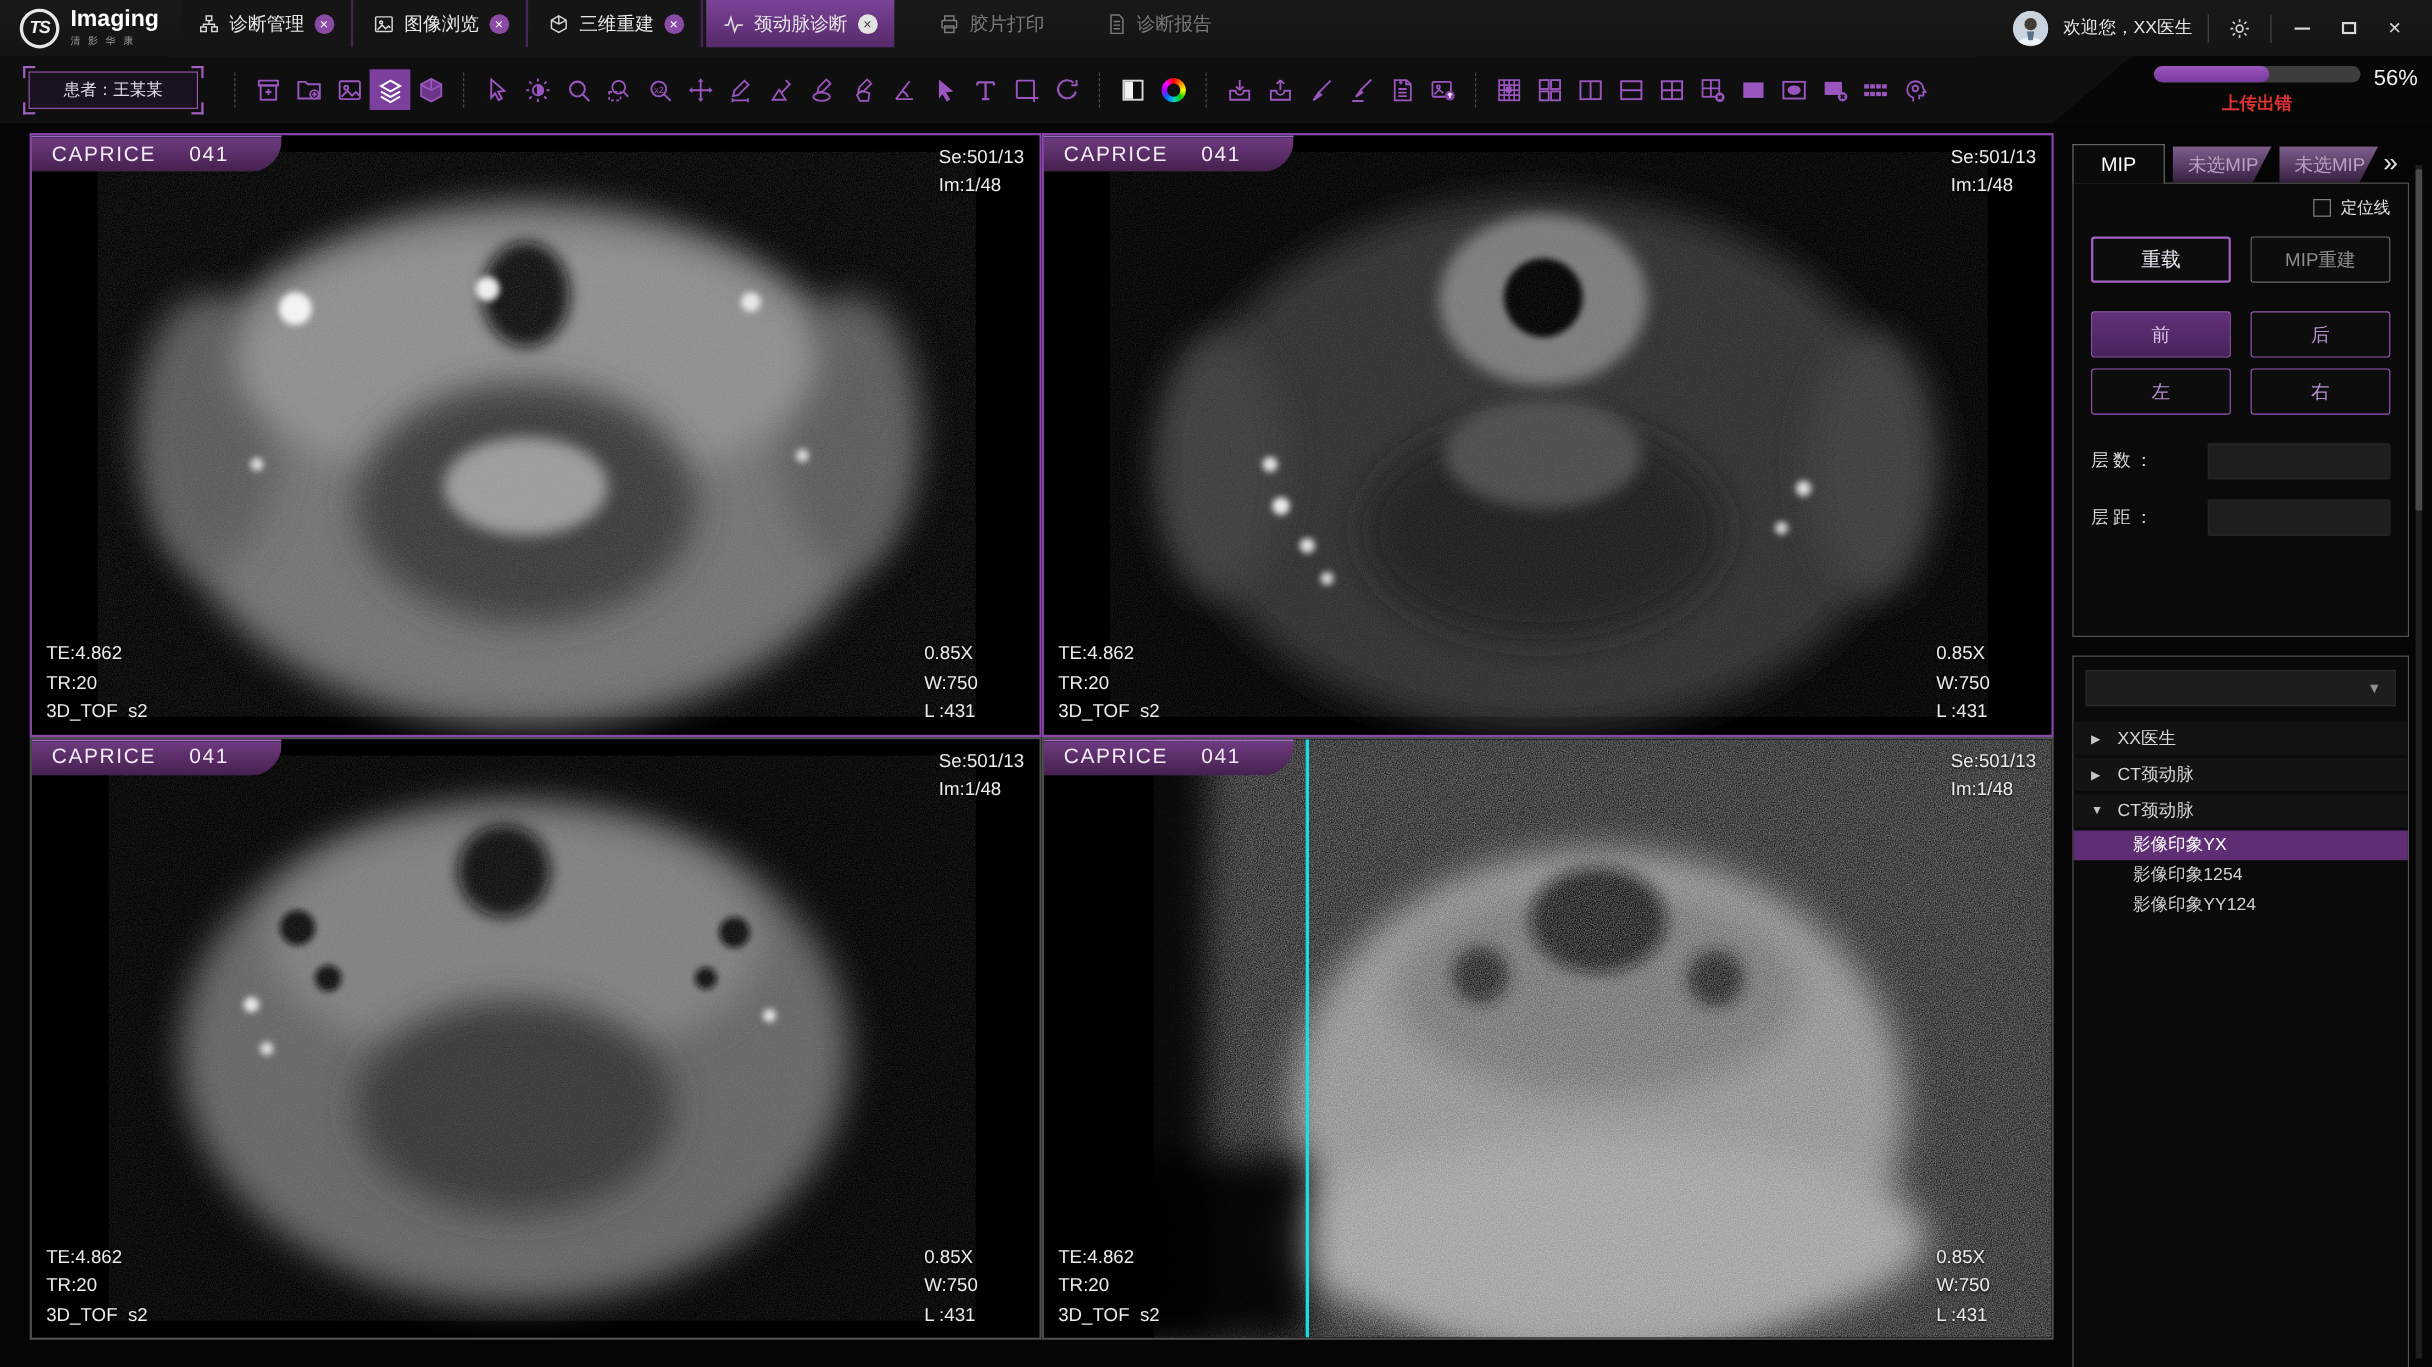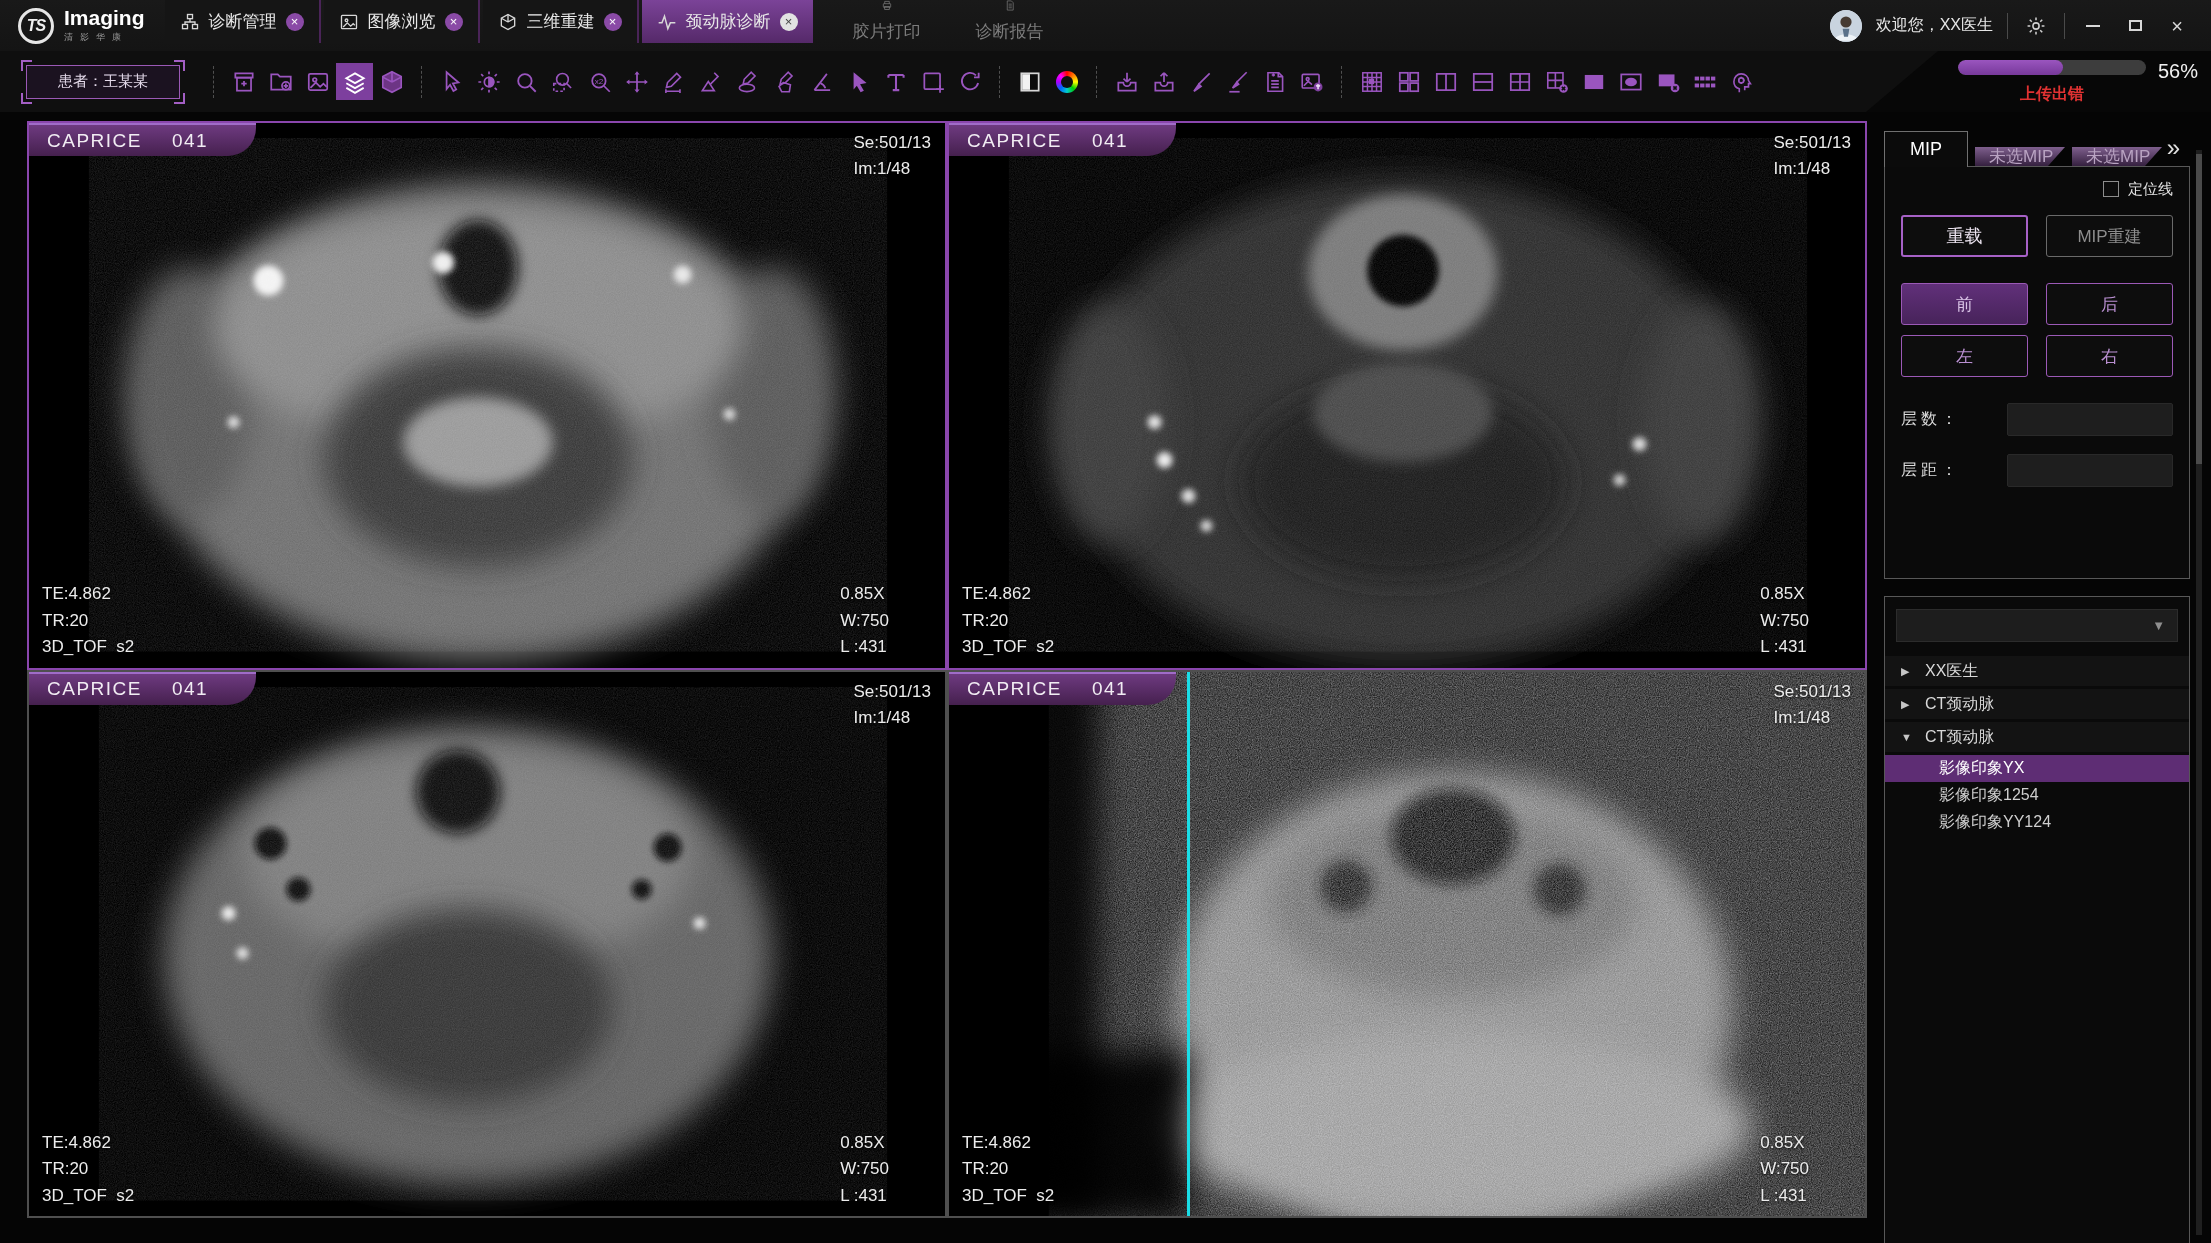--- a/index.html
+++ b/index.html
@@ -15,21 +15,21 @@
 
   
   .titlebar{ position:absolute; left:0; top:0; width:2211px; height:51px; background:linear-gradient(180deg,#191919,#141414); display:flex; align-items:center; z-index:10;}
   .brand{ display:flex; align-items:center; gap:10px; padding:0 14px 0 18px; }
   .logo-circle{ width:36px; height:36px; border:3px solid #e6e6e6; border-radius:50%; display:grid; place-items:center; color:#f0f0f0; font-weight:bold; font-style:italic; font-size:16px; letter-spacing:-1px;}
   .brand-name{ font-size:21px; font-weight:bold; color:#fff; line-height:1;}
   .brand-sub{ font-size:9px; color:#9a9a9a; letter-spacing:7px; margin-top:3px;}
   .tabs{ display:flex; align-items:stretch; height:43px; align-self:flex-start; margin-left:6px; gap:3px; background:transparent;}
   .tab{ display:flex; align-items:center; gap:9px; padding:0 15px; background:#151515; color:#e8e8e8; font-size:17px; border-right:2px solid #4a2458; position:relative;}
   .tab.active{ background:linear-gradient(180deg,#7b4398,#552969); border-right:none;}
-  .tab.disabled{ background:transparent; color:#7c7c7c; border:none; margin-left:22px;flex-direction:column;}
+  .tab.disabled{ background:transparent; color:#7c7c7c; border:none; margin-left:22px;}
   .tab .ticon{ width:20px; height:20px; color:#d8d8d8;}
   .tab.disabled .ticon{ color:#7c7c7c;}
   .tab-close{ width:18px; height:18px; border-radius:50%; background:#8a4aa6; color:#fff; font-size:13px; line-height:1; display:grid; place-items:center; }
   .tab.active .tab-close{ background:#e2e2e2; color:#444;}
   .tab-ribbon{ position:absolute; left:148px; top:42px; width:1648px; height:9px; background:#7d3f9e; z-index:9;}
   .tab-ribbon .notch{ position:absolute; top:0; width:16px; height:9px; background:#101010; transform:skewX(-38deg);}
   .titlebar-right{ margin-left:auto; display:flex; align-items:center; gap:14px; padding-right:20px;}
   .avatar{ width:32px; height:32px; border-radius:50%; overflow:hidden; background:#cfd8e2;}
   .welcome{ font-size:16px; color:#e6e6e6;}
   .tb-sep{ width:1px; height:26px; background:#4a4a4a;}
@@ -70,21 +70,21 @@
   .ov.tr{ top:7px; right:14px;}
   .ov.bl{ bottom:7px; left:13px;}
   .ov.br{ bottom:7px; right:56px;}
   .locator-line{ position:absolute; left:26%; top:0; bottom:0; width:3px; background:#19dde6; z-index:3;}
 
   
   .sidebar{ position:absolute; left:1884px; top:112px; width:306px; height:1123px;}
   .sb-tabs{ display:flex; align-items:flex-end; height:38px; position:relative;margin-top:16px;}
   .sb-tab{ font-size:18px;}
   .sb-tab.mip{ width:84px; height:36px; background:#0b0b0b; border:1px solid #707070; border-bottom:none; display:grid; place-items:center; color:#fff; position:relative; z-index:3; margin-bottom:-1px;}
-  .sb-tab.trap{ width:90px; height:19px; margin-left:7px; background:linear-gradient(180deg,#7e5f8d,#35203f); clip-path:polygon(0 0,100% 0,calc(100% - 17px) 100%,0 100%); color:#b9a3c2; font-size:17px; display:flex; align-items:center; padding-left:14px;}
+  .sb-tab.trap{ width:90px; height:33px; margin-left:7px; background:linear-gradient(180deg,#7e5f8d,#35203f); clip-path:polygon(0 0,100% 0,calc(100% - 17px) 100%,0 100%); color:#b9a3c2; font-size:17px; display:flex; align-items:center; padding-left:14px;}
   .sb-expand{ margin-left:auto; color:#e0e0e0; font-size:24px; padding:0 10px 4px 0; background:none; border:none;}
   .sb-panel{ border:1px solid #585858; background:#0a0a0a; position:relative;}
   .panel-mip{ height:413px; padding:8px 16px;}
   .locator-row{ display:flex; justify-content:flex-end; align-items:center; gap:9px; height:28px;}
   .checkbox{ width:16px; height:16px; border:1px solid #8d8d8d; background:#0c0c0c;}
   .locator-label{ font-size:15px; color:#e2e2e2;}
   .btn-row{ display:grid; grid-template-columns:1fr 1fr; gap:0 18px; margin-top:12px;}
   .sb-btn{ height:42px; background:#0d0d0d; border:1px solid #9b59b6; border-radius:3px; color:#b98fd1; font-size:17px; display:grid; place-items:center;}
   .sb-btn.primary{ border:2px solid #a661c6; color:#ece4f0; font-size:18px;}
   .sb-btn.gray{ border:1px solid #6a6a6a; color:#8d8d8d;}

